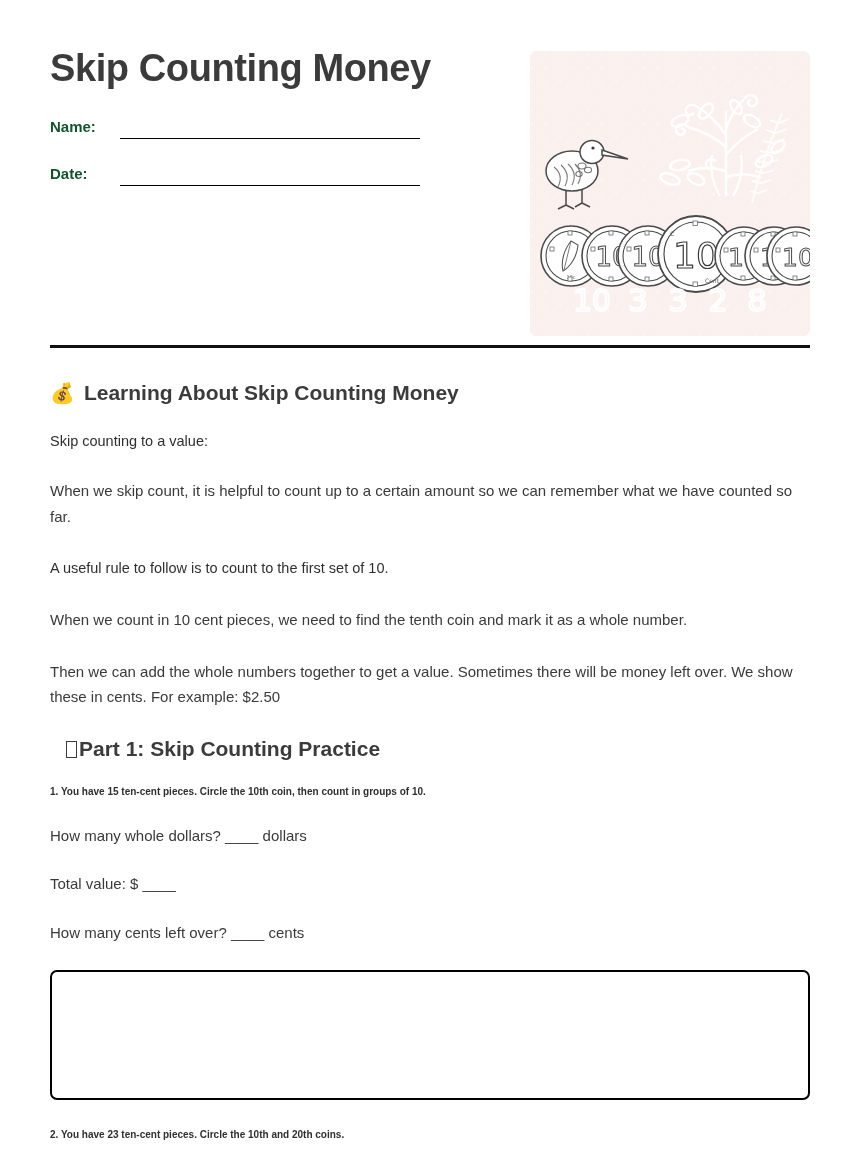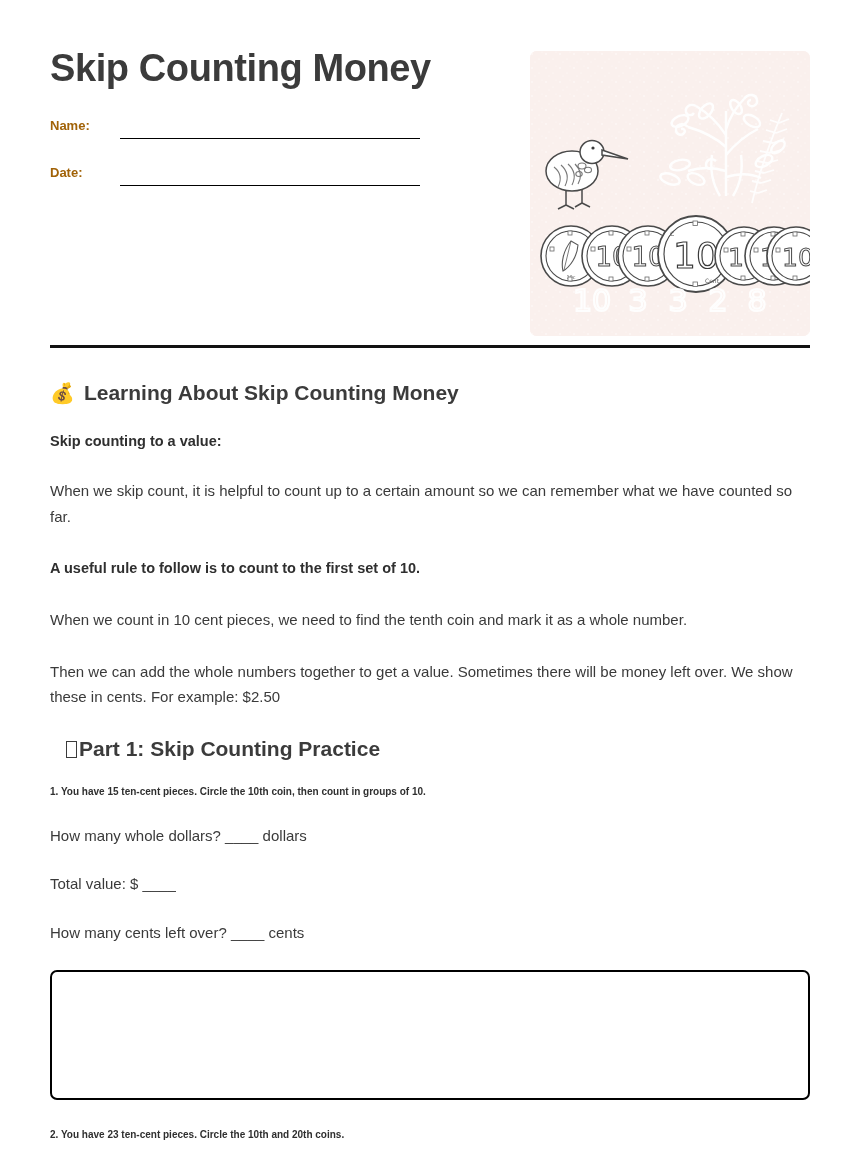--- a/index.html
+++ b/index.html
@@ -51,23 +51,23 @@
   .field-row {
     position: relative;
     height: 47px;
   }
   .field-row.name { margin-top: 29px; }
   .field-row.date { margin-top: 0px; }
   .field-label {
     position: absolute;
     left: 0;
     top: 0;
-    font-size: 13px;
+    font-size: 15px;
     font-weight: bold;
-    color: #a16207;
+    color: #14532d;
   }
   .field-line {
     position: absolute;
     left: 70px;
     top: 20px;
     width: 300px;
     border-bottom: 1.6px solid #000000;
     height: 1px;
   }
 
@@ -126,34 +126,34 @@
     display: inline-block;
     width: 11px;
     height: 17px;
     border: 1.3px solid #3b3b3b;
     margin-right: 2px;
     vertical-align: -2px;
   }
 
   .lead-bold {
     font-size: 14.5px;
-    font-weight: bold;
+    font-weight: normal;
     color: #2f2f2f;
     margin: 12px 0 26px 0;
     line-height: 1.45;
   }
   .para {
     font-size: 15px;
     color: #3a3a3a;
     margin: 0 0 26px 0;
     line-height: 1.72;
     max-width: 752px;
   }
   .para.bold {
-    font-weight: bold;
+    font-weight: normal;
     color: #2f2f2f;
     font-size: 14.5px;
   }
 
   .part-heading {
     font-size: 21px;
     font-weight: bold;
     color: #3b3b3b;
     margin: 0 0 24px 16px;
     line-height: 1.2;

